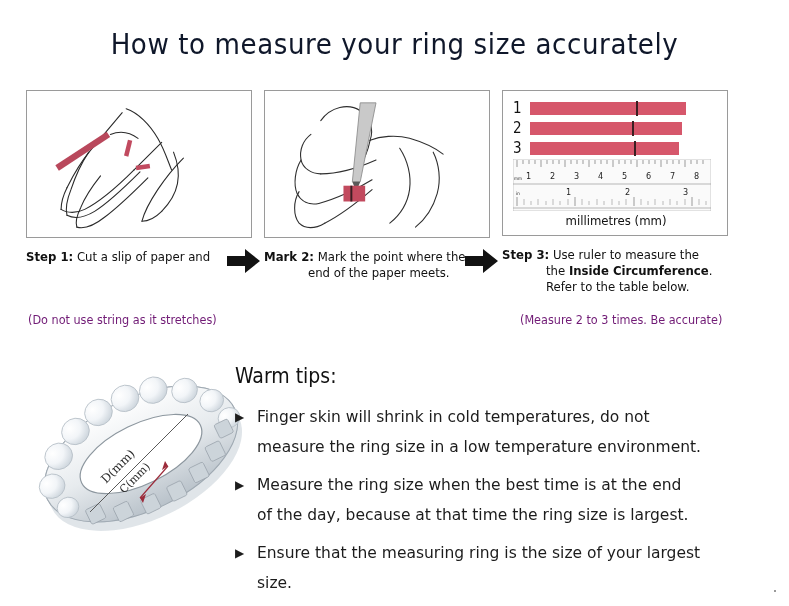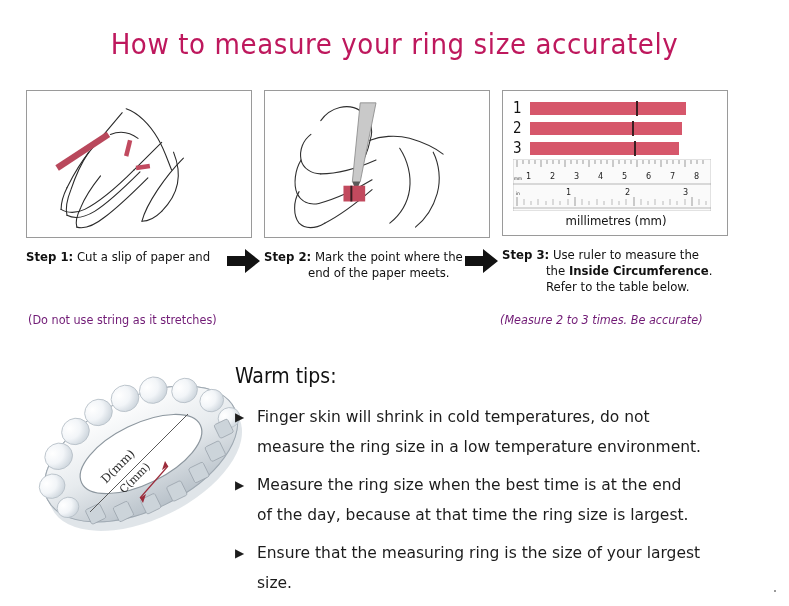--- a/index.html
+++ b/index.html
@@ -19,21 +19,21 @@
   
   .page-title {
     position: absolute;
     left: 0; top: 27px;
     width: 789px;
     text-align: center;
     font-family: "DejaVu Sans Condensed", "Liberation Sans", sans-serif;
     font-size: 29px;
     font-weight: 400;
     letter-spacing: 0.6px;
-    color: #be185d;
+    color: #0f172a;
     white-space: nowrap;
   }
 
   
   .steps-row {
     position: absolute;
     left: 0; top: 90px;
     width: 789px;
     height: 250px;
   }
@@ -80,21 +80,21 @@
 
   .step-note {
     position: absolute;
     top: 222px;
     font-family: "DejaVu Sans Condensed", "Liberation Sans", sans-serif;
     font-size: 12.5px;
     color: #701a75;
     white-space: nowrap;
   }
   .note1 { left: 28px; }
-  .note3 { left: 500px; font-style: italic; }
+  .note3 { left: 520px; }
 
   
   .s1art, .s2art { position: absolute; left: 0; top: 0; width: 100%; height: 100%; }
 
   
   .s3wrap { position: absolute; left: 0; top: 0; width: 100%; height: 100%; }
   .strip-row {
     position: absolute;
     left: 10px;
     width: 206px;
@@ -261,21 +261,21 @@
           <polygon points="96,12 112,12 96,92 88,92" fill="#c9c9c9" stroke="#8e8e8e" stroke-width="0.9"></polygon>
           <polygon points="88,92 96,92 92,102" fill="#5a5a5a"></polygon>
         </g>
         <g>
           <rect x="79" y="96" width="22" height="16" fill="#c24a5e"></rect>
           <rect x="86" y="96" width="2" height="16" fill="#3a1f22"></rect>
         </g>
       </svg>
     </div>
     <div class="step-caption">
-      <span class="lead">Step 2:</span>
+      <span class="lead">Mark 2:</span>
       <span>Mark the point where the</span>
       <span class="l2">end of the paper meets.</span>
     </div>
   </div>
 
   <svg class="arrow a2" viewBox="0 0 34 26">
     <polygon points="0,8 18,8 18,1 33,13 18,25 18,18 0,18" fill="#121212"></polygon>
   </svg>
 
   <div class="step-col c3">

